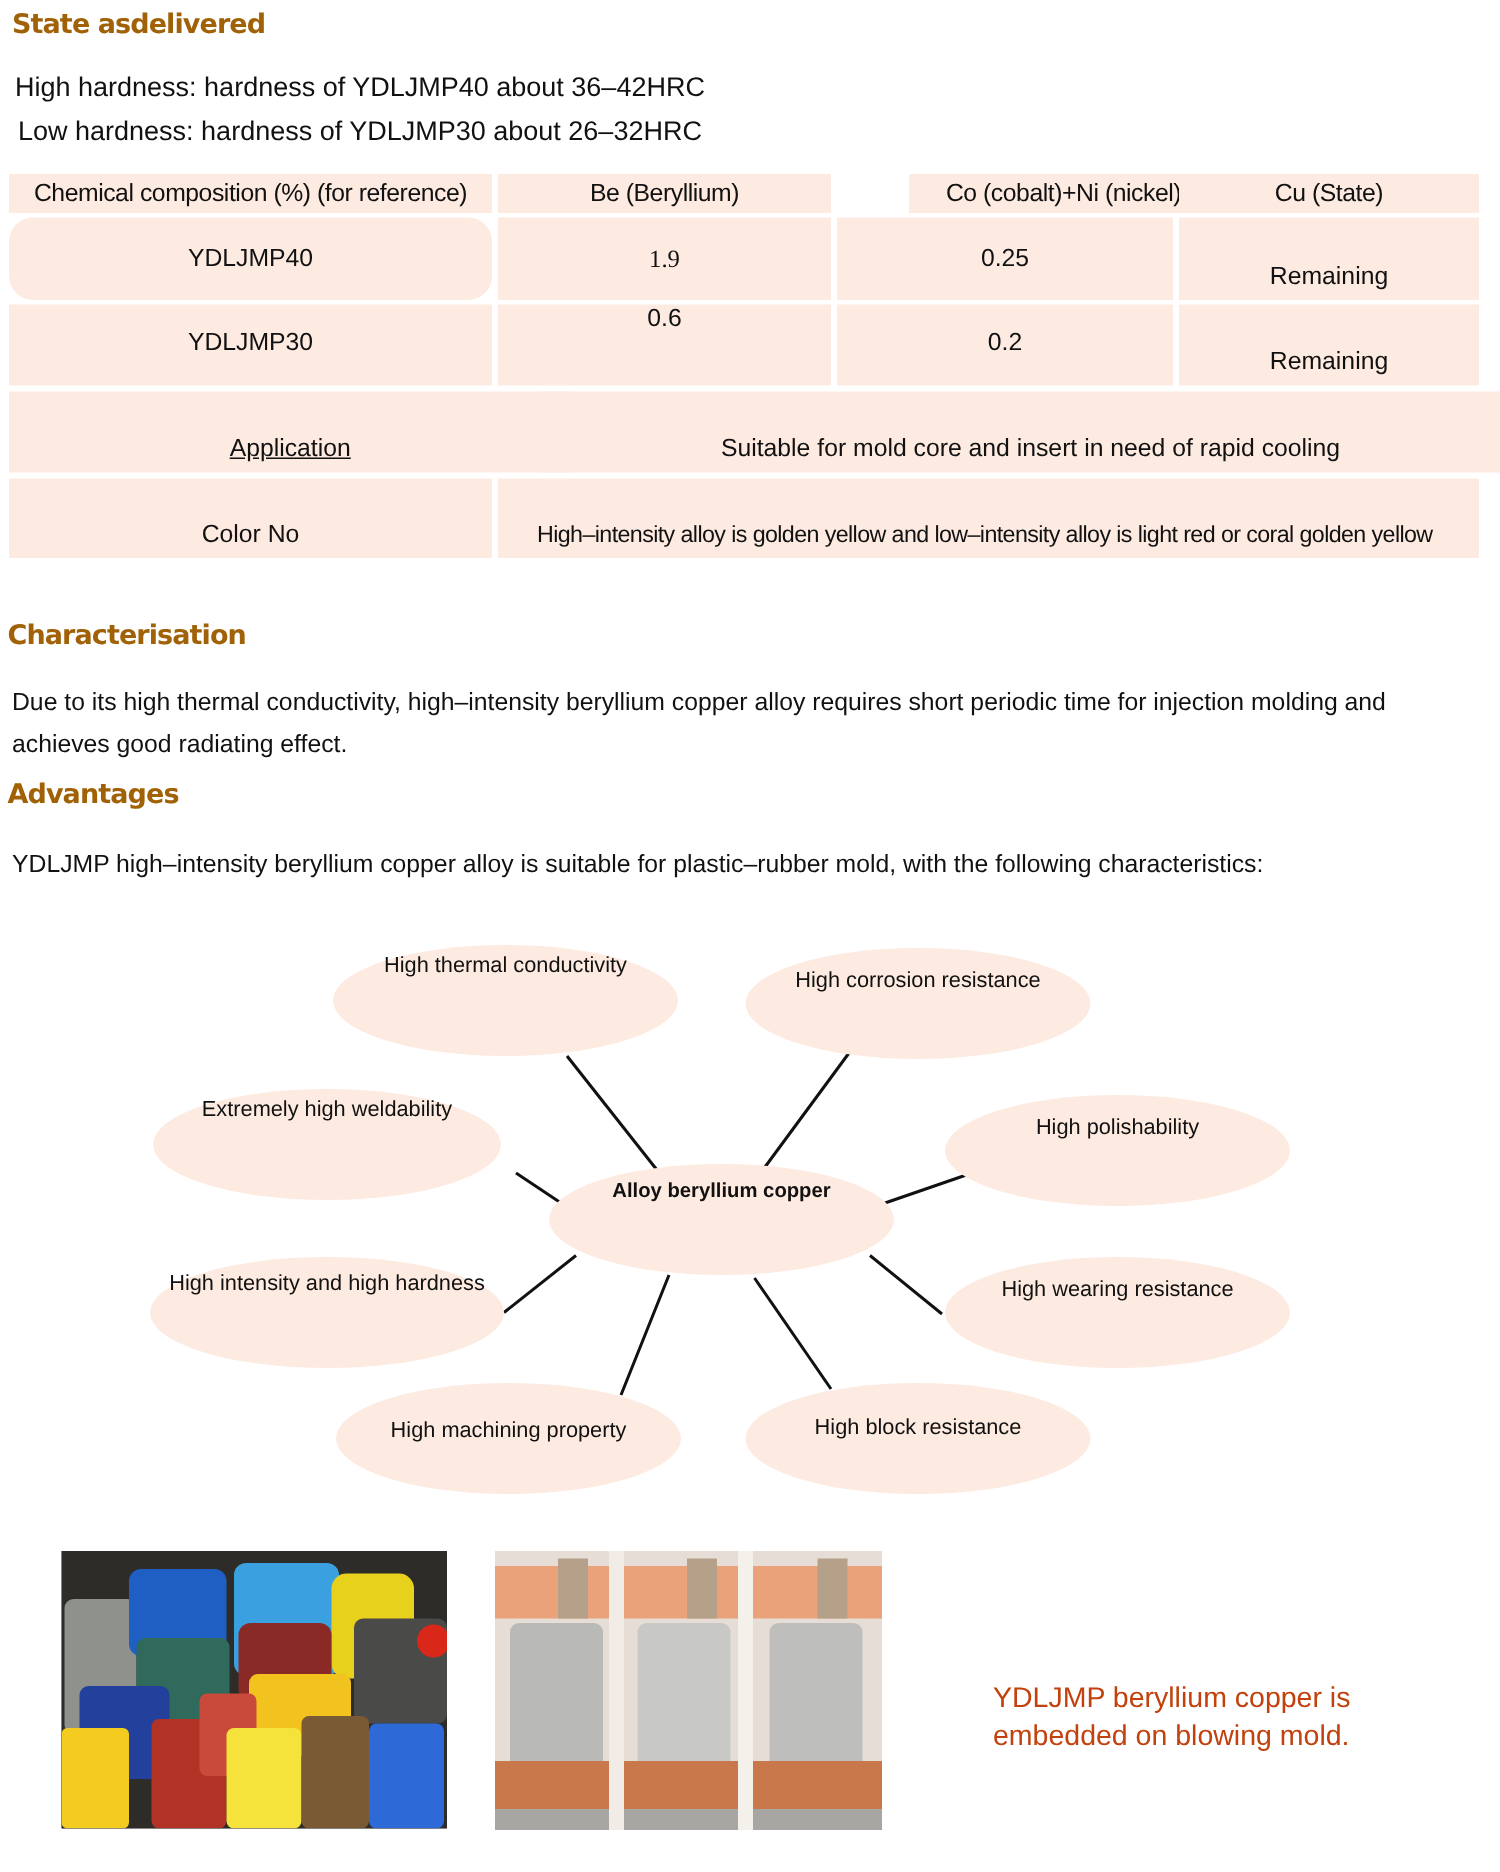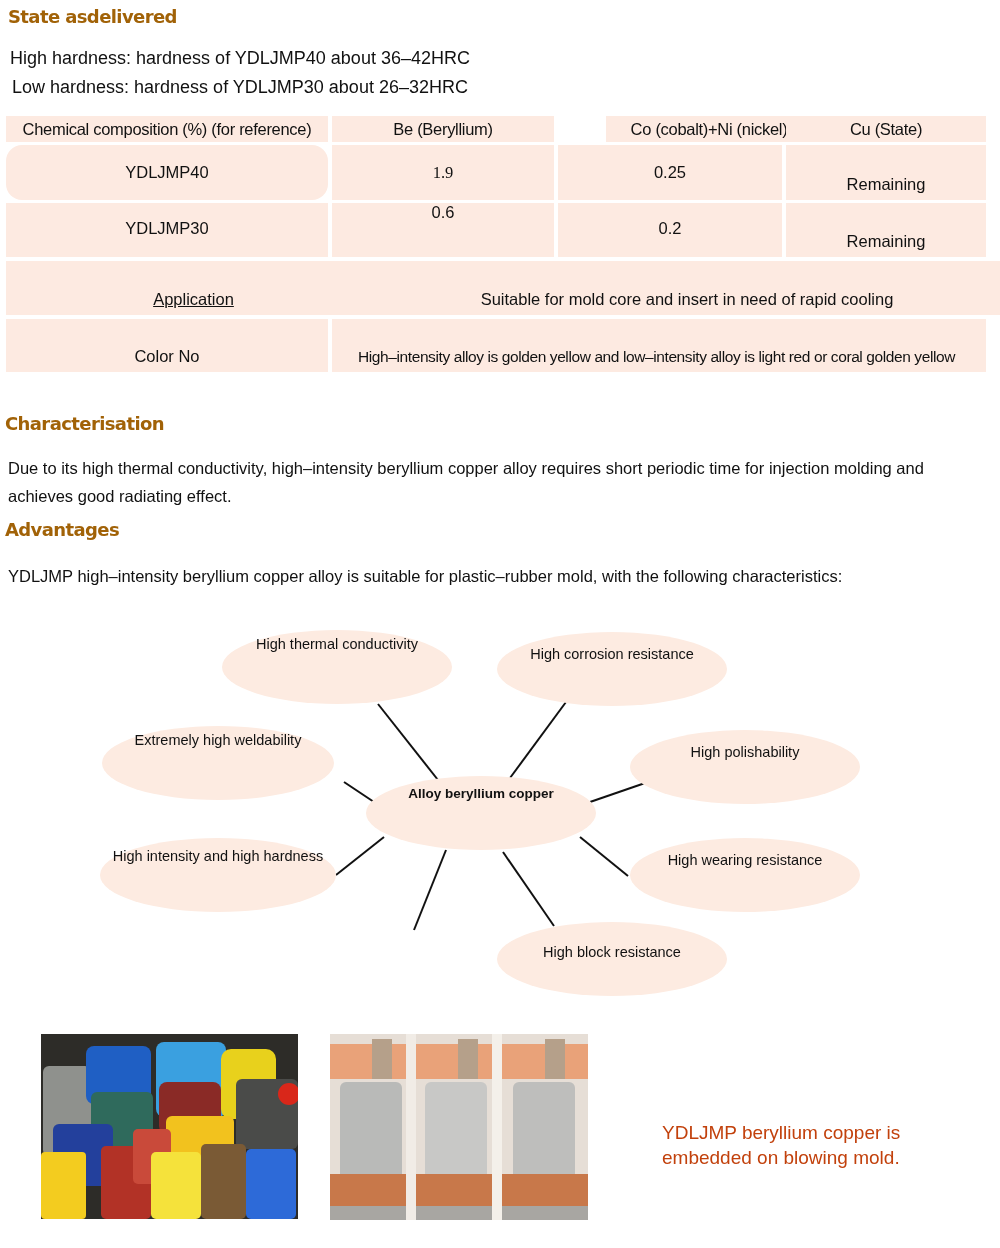--- a/index.html
+++ b/index.html
@@ -98,20 +98,23 @@
   </div>
   <div class="node center" style="left:366px; top:156px; width:230px; height:74px; padding-top:10px;">
     <span>Alloy beryllium copper</span>
   </div>
   <div class="node" style="left:100px; top:218px; width:236px; height:74px; padding-top:10px;">
     <span>High intensity and high hardness</span>
   </div>
   <div class="node" style="left:630px; top:218px; width:230px; height:74px; padding-top:14px;">
     <span>High wearing resistance</span>
   </div>
+  <div class="node" style="left:224px; top:302px; width:230px; height:74px; padding-top:24px;">
+    <span>High machining property</span>
+  </div>
   <div class="node" style="left:497px; top:302px; width:230px; height:74px; padding-top:22px;">
     <span>High block resistance</span>
   </div>
 </div>
 
 <div class="photo" style="left:41px; top:1034px; width:257px; height:185px; background:#2b2a26;" title="Colorful plastic blow-molded containers">
   <svg width="257" height="185">
     <rect x="0" y="0" width="257" height="185" fill="#2d2c28"></rect>
 
     <rect x="2" y="32" width="48" height="90" rx="6" fill="#8f918d"></rect>

